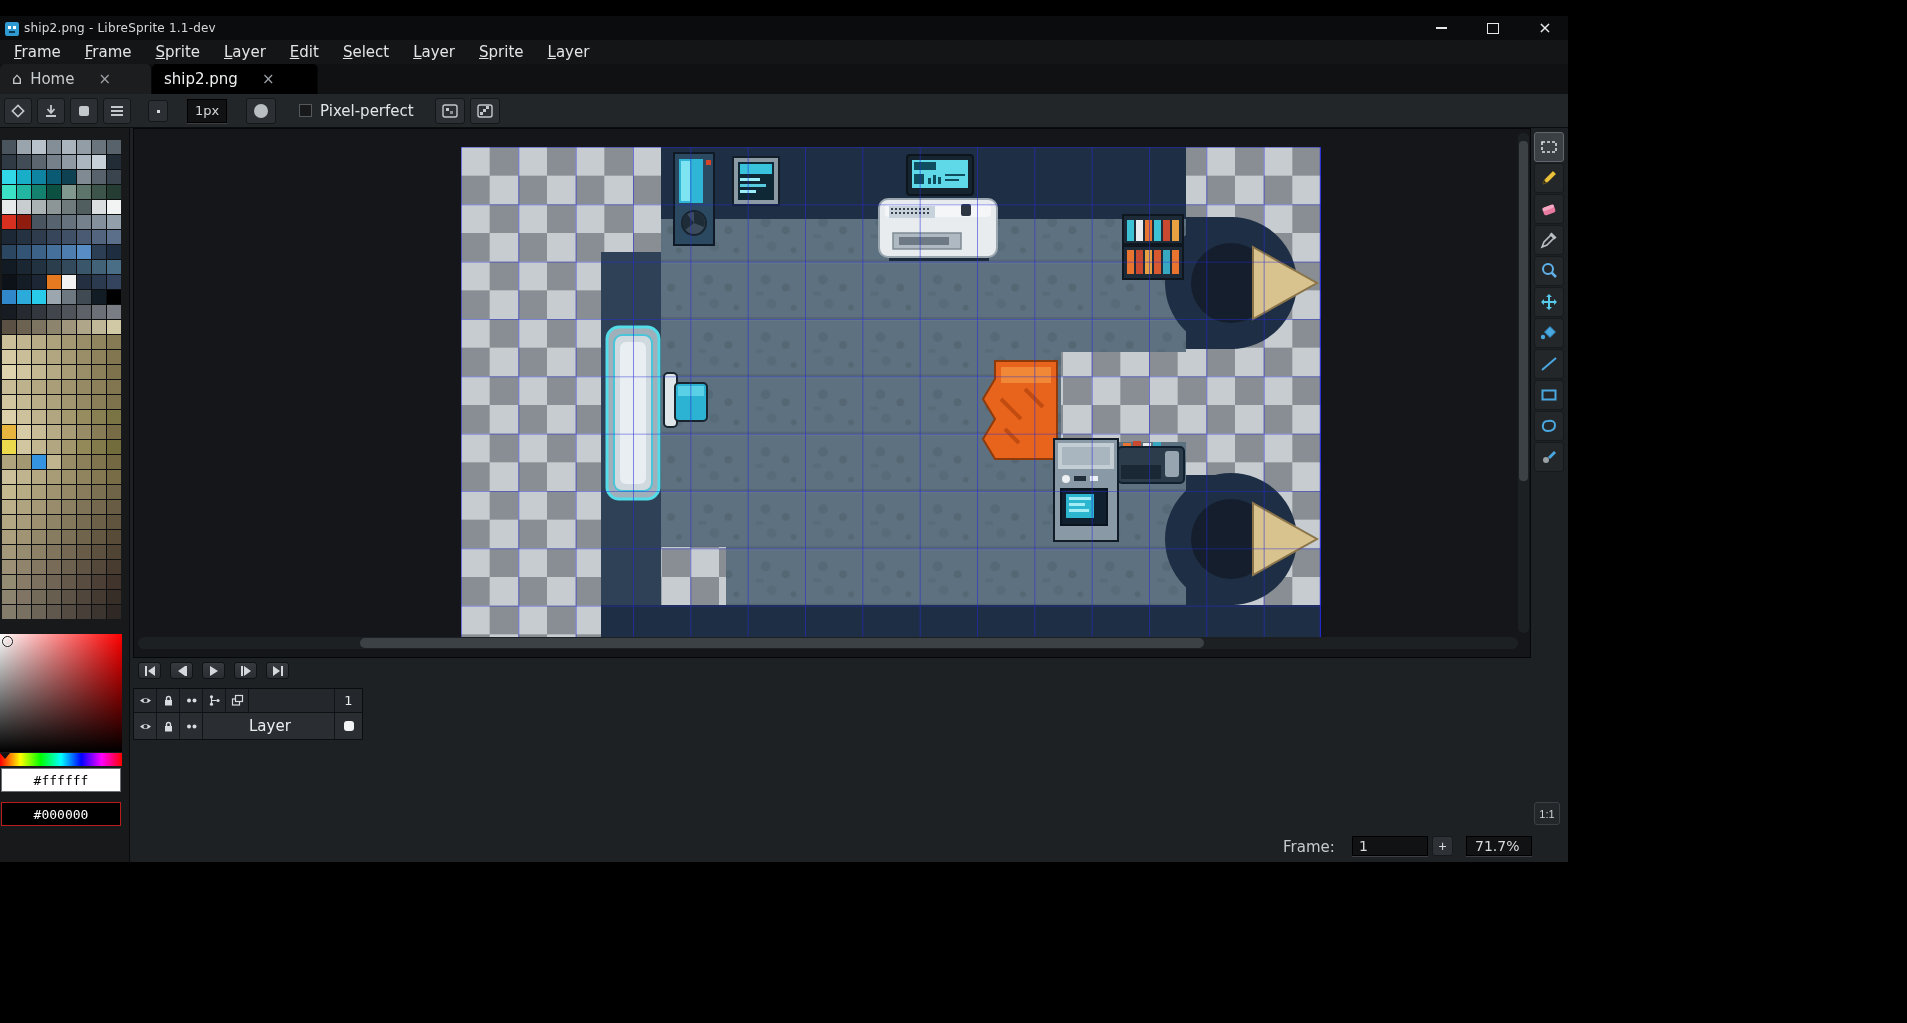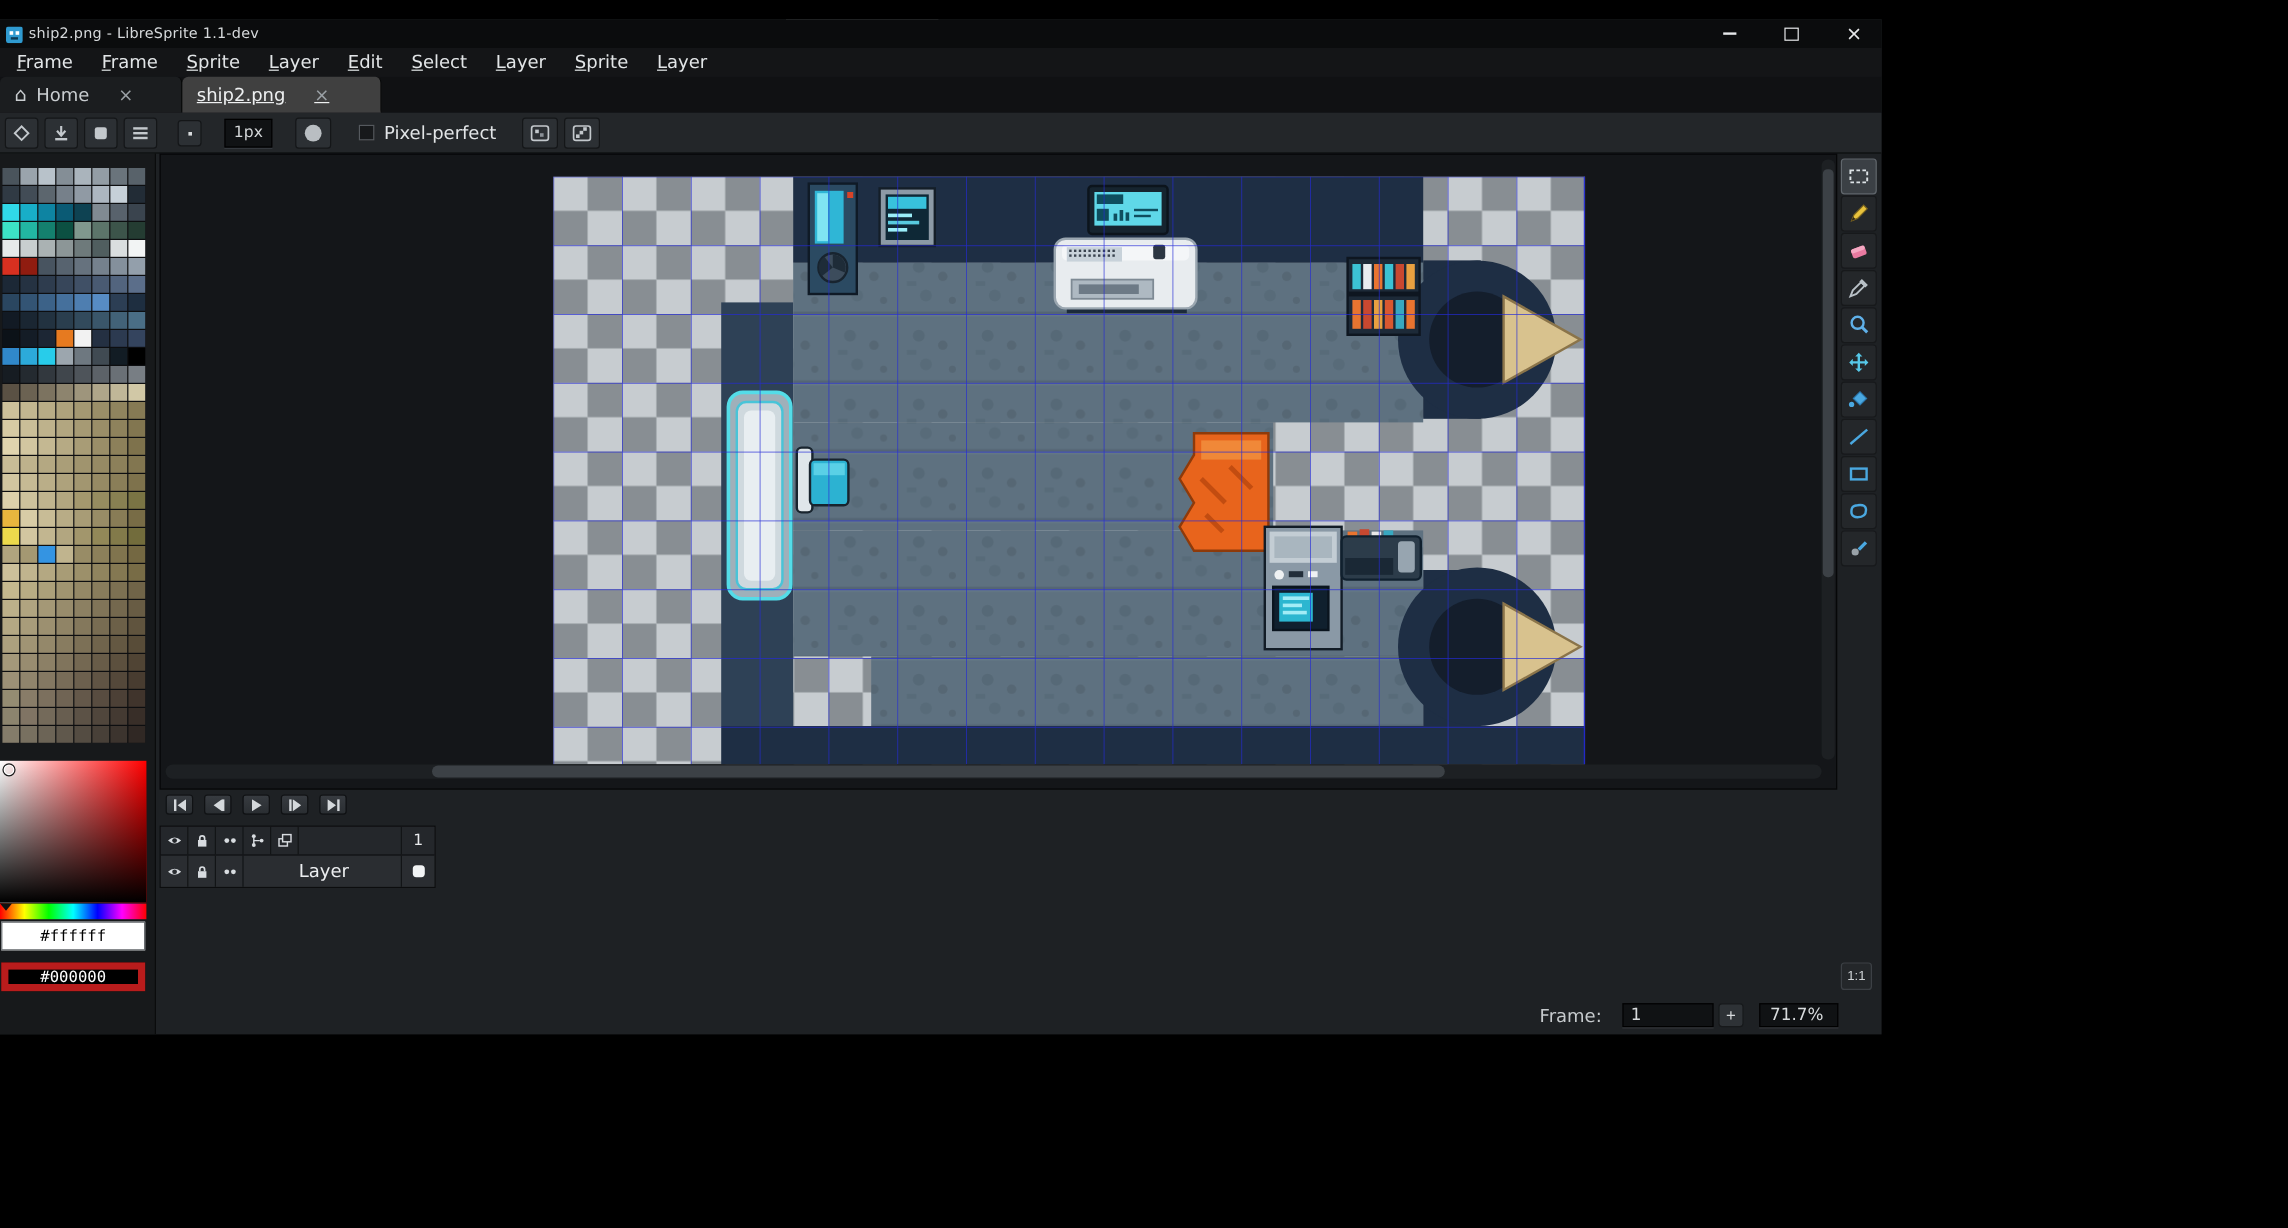--- a/index.html
+++ b/index.html
@@ -20,21 +20,21 @@
 
   
   .menubar{position:absolute;left:0;top:24px;width:1568px;height:24px;background:#141517;display:flex;align-items:center;padding-left:2px;}
   .menu-item{display:block;padding:2px 12px;font-size:15px;color:#e2e5e7;cursor:default;}
   .menu-item::first-letter{text-decoration:underline;}
 
   
   .tabbar{position:absolute;left:0;top:48px;width:1568px;height:30px;background:#101113;display:flex;}
   .tab{height:30px;display:flex;align-items:center;gap:8px;padding:0 12px;border-right:1px solid #070808;
        background:#1b1d1f;color:#c9cdd0;font-size:15px;border-radius:5px 5px 0 0;box-sizing:border-box;}
-  .tab.active{background:#404040;color:#eef0f1;text-decoration:underline;}
+  .tab.active{background:#000000;color:#eef0f1;}
   .tab .home-glyph{font-size:16px;line-height:16px;}
   .tab-close{color:#9aa0a5;font-size:15px;margin-left:16px;}
   .tab[data-name="tab-home"]{width:152px;}
   .tab[data-name="tab-ship2"]{width:166px;}
 
   
   .contextbar{position:absolute;left:0;top:78px;width:1568px;height:34px;background:#232629;border-bottom:1px solid #0b0c0d;
       display:flex;align-items:center;gap:5px;padding-left:4px;box-sizing:border-box;}
   .cbtn{width:28px;height:26px;background:#2c3034;border:1px solid #141618;border-radius:3px;
       display:flex;align-items:center;justify-content:center;padding:0;}
@@ -56,21 +56,21 @@
   .hsv{position:absolute;left:0;top:506px;width:122px;height:118px;
       background:linear-gradient(to bottom,rgba(0,0,0,0),#000),linear-gradient(to right,#ffffff,#ff0000);}
   .hsv-marker{position:absolute;left:2px;top:2px;width:9px;height:9px;border:1.5px solid #1b1b1b;border-radius:50%;
       box-shadow:0 0 0 1px #fff inset;}
   .hue{position:absolute;left:0;top:625px;width:122px;height:13px;
       background:linear-gradient(to right,#f00,#ff0,#0f0,#0ff,#00f,#f0f,#f00);}
   .hue::before{content:"";position:absolute;left:0;top:0;border-left:5px solid transparent;border-right:5px solid transparent;border-top:6px solid #101010;}
   .fg,.bg{position:absolute;left:1px;width:120px;height:24px;display:flex;align-items:center;justify-content:center;
       font-family:"DejaVu Sans Mono","Liberation Mono",monospace;font-size:13px;box-sizing:border-box;}
   .fg{top:640px;color:#000;border:1px solid #6c7074;}
-  .bg{top:674px;color:#fff;border:6px solid #b91c1c;}
+  .bg{top:674px;color:#fff;border:1px solid #b91c1c;}
 
   
   .canvasarea{position:absolute;left:133px;top:112px;width:1398px;height:530px;background:#141619;border:1px solid #060708;box-sizing:border-box;overflow:hidden;}
   .sprite{position:absolute;left:327px;top:18px;}
   .hscroll{position:absolute;left:4px;top:508px;width:1380px;height:12px;background:#1d2023;border-radius:6px;}
   .hthumb{position:absolute;left:222px;top:1px;width:844px;height:10px;background:#3c4146;border-radius:5px;}
   .vscroll{position:absolute;left:1384px;top:4px;width:11px;height:500px;background:#1d2023;border-radius:5px;}
   .vthumb{position:absolute;left:1px;top:8px;width:9px;height:340px;background:#3c4146;border-radius:4px;}
 
   

